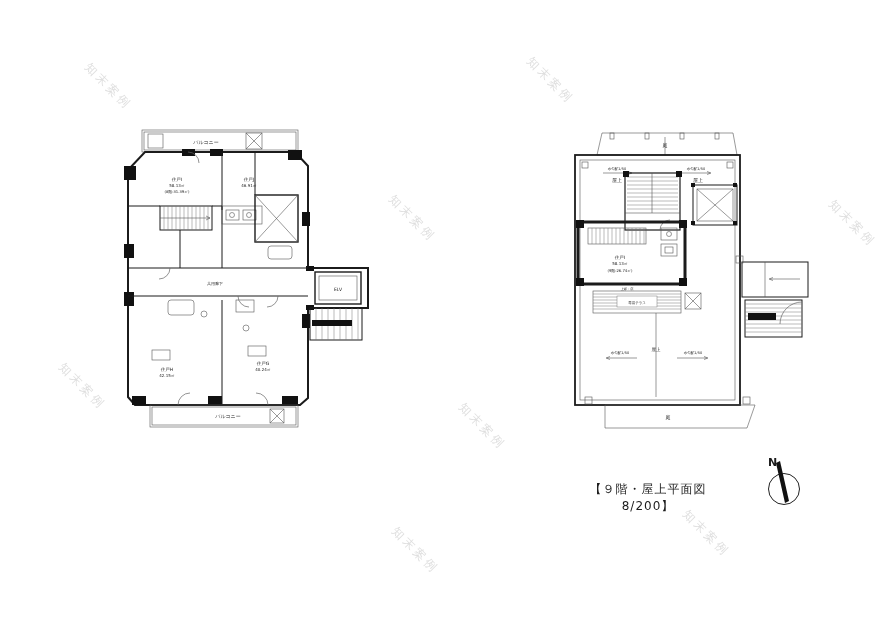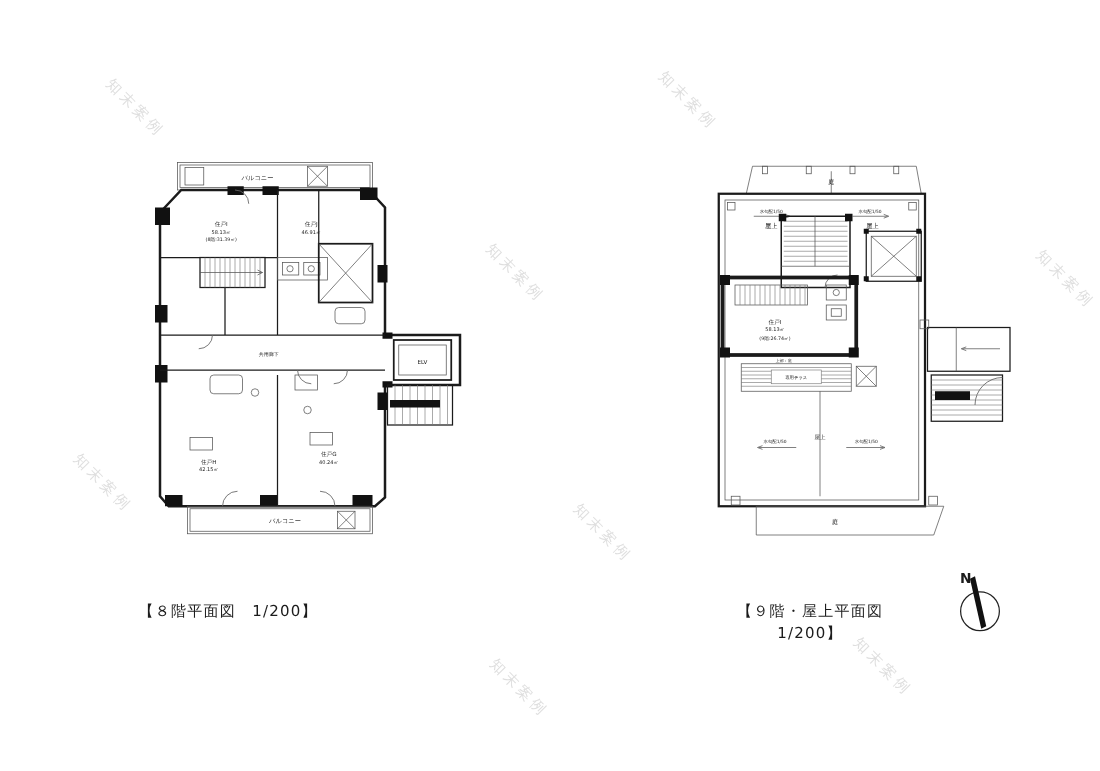--- a/index.html
+++ b/index.html
@@ -234,22 +234,21 @@
       <rect class="thin" x="171" y="131" width="7" height="7"></rect>
     </g>
     <g>
       <rect class="wall" stroke-width="1" x="180" y="175" width="57" height="37"></rect>
       <path class="hatch" d="M180,179h57M180,183h57M180,187h57M180,191h57M180,195h57M180,199h57M180,203h57M180,207h57"></path>
       <rect class="pillar" x="183" y="188" width="28" height="7"></rect>
       <path class="arc" d="M237,177a22,22 0 0 0 -22,22"></path>
     </g>
   </svg>
 
-  <div class="caption" style="left:100px;top:481px;width:165px">【８階平面図　1/200】</div>
-  <div class="caption" style="left:565px;top:481px;width:166px">【９階・屋上平面図　1/200】</div>
+  <div class="caption" style="left:565px;top:481px;width:166px">【９階・屋上平面図　8/200】</div>
 
   <svg class="plan" style="left:755px;top:450px" width="60" height="62" viewBox="0 0 60 62">
     <circle cx="29" cy="39" r="15.5" fill="none" stroke="#222" stroke-width="1"></circle>
     <polygon points="21,13 25,11 34,51 30,53" fill="#111"></polygon>
     <text x="13" y="16" font-size="11" font-weight="bold">N</text>
   </svg>
 
 </div>
 
 </body></html>

